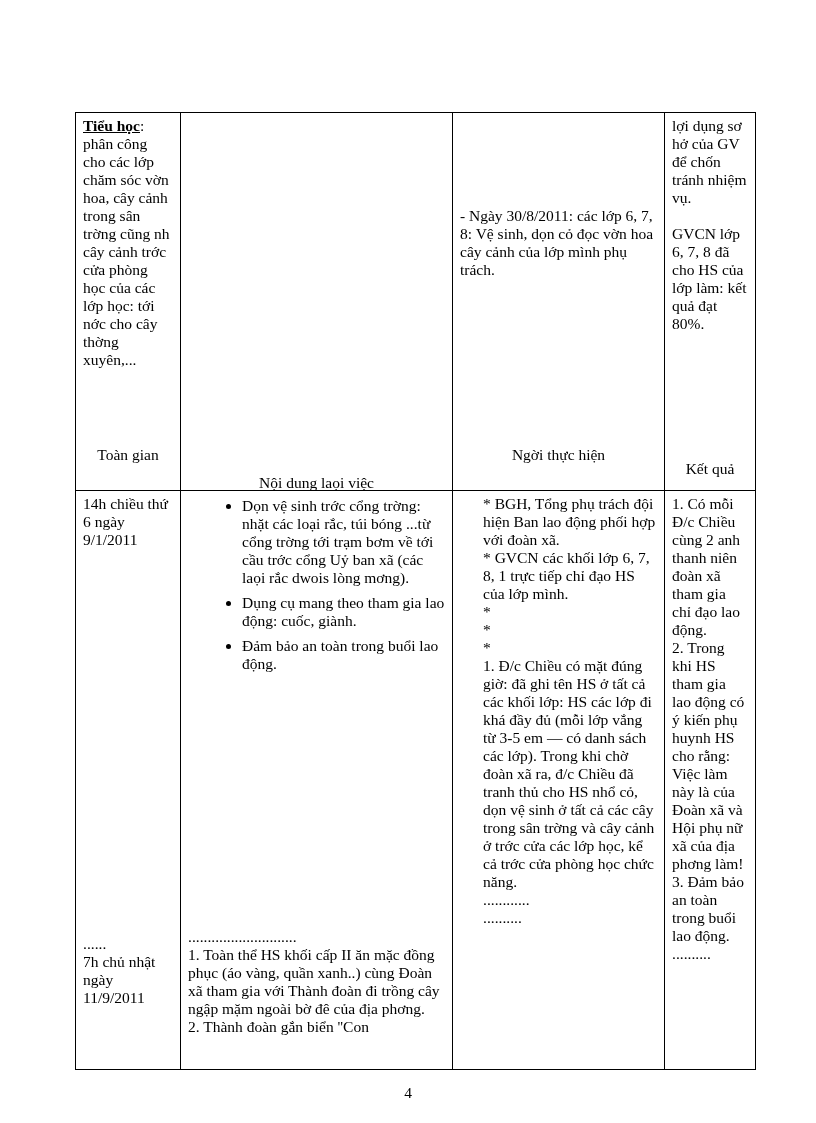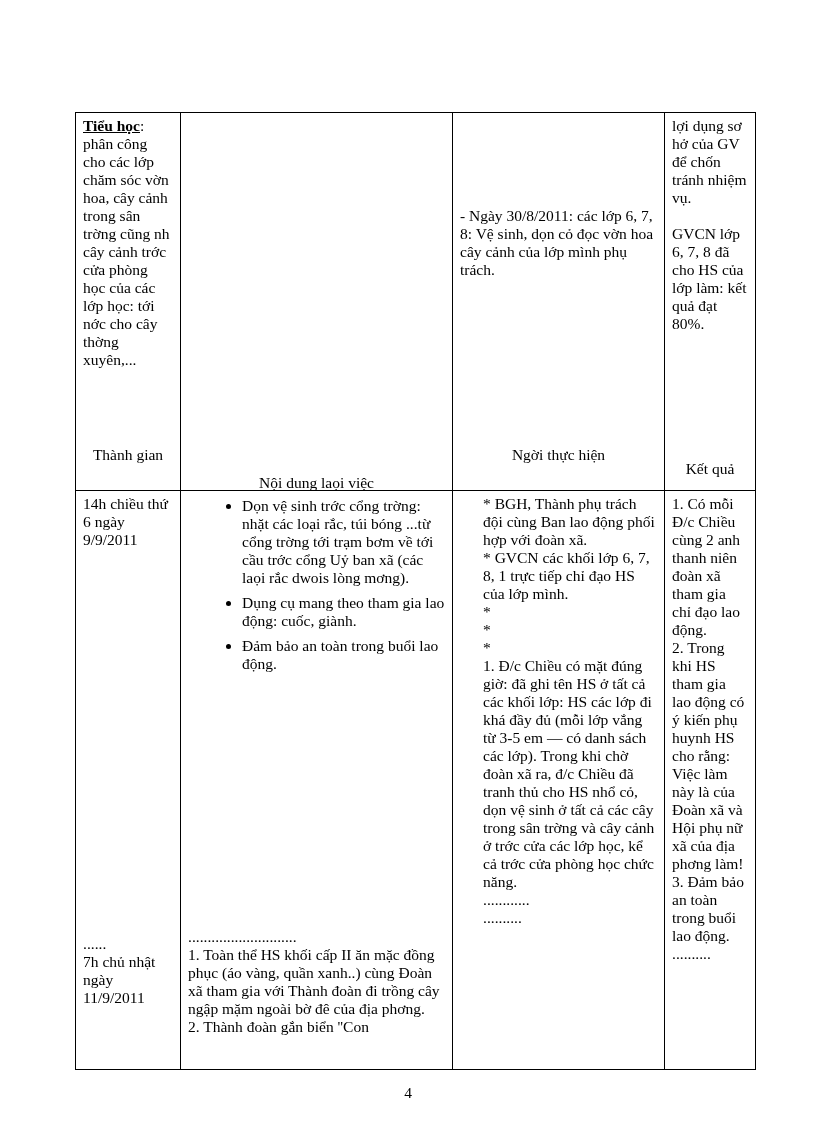--- a/index.html
+++ b/index.html
@@ -73,21 +73,21 @@
       <col style="width:272px">
       <col style="width:212px">
       <col style="width:91px">
     </colgroup>
     <tbody>
       <tr class="row-top">
 
         <td>
           <div class="cell">
             <div class="para"><span class="b-u">Tiểu học</span><span>: phân công cho các lớp chăm sóc vờn hoa, cây cảnh trong sân trờng cũng nh cây cảnh trớc cửa phòng học của các lớp học: tới nớc cho cây thờng xuyên,...</span></div>
-            <div class="hdr-label mb-30">Thành gian</div>
+            <div class="hdr-label mb-30">Toàn gian</div>
           </div>
         </td>
 
         <td>
           <div class="cell">
             <div class="hdr-label mb-2">Nội dung laọi việc</div>
           </div>
         </td>
 
         <td>
@@ -103,21 +103,21 @@
             <div class="para gap-top">GVCN lớp 6, 7, 8 đã cho HS của lớp làm: kết quả đạt 80%.</div>
             <div class="hdr-label mb-16">Kết quả</div>
           </div>
         </td>
 
       </tr>
       <tr class="row-main">
 
         <td>
           <div class="cell">
-            <div class="para">14h chiều thứ 6 ngày 9/9/2011</div>
+            <div class="para">14h chiều thứ 6 ngày 9/1/2011</div>
             <div class="block-lower-col1">
               <div class="para">......</div>
               <div class="para">7h chủ nhật ngày 11/9/2011</div>
             </div>
           </div>
         </td>
 
         <td>
           <div class="cell">
             <ul class="bullets">
@@ -128,21 +128,21 @@
             <div class="block-lower-col2">
               <div class="para">............................</div>
               <div class="para">1. Toàn thể HS khối cấp II ăn mặc đồng phục (áo vàng, quần xanh..) cùng Đoàn xã tham gia với Thành đoàn đi trồng cây ngập mặm ngoài bờ đê của địa phơng.</div>
               <div class="para">2. Thành đoàn gắn biển ''Con</div>
             </div>
           </div>
         </td>
 
         <td>
           <div class="cell cell-indent">
-            <div class="para">* BGH, Thành phụ trách đội cùng Ban lao động phối hợp với đoàn xã.</div>
+            <div class="para">* BGH, Tổng phụ trách đội hiện Ban lao động phối hợp với đoàn xã.</div>
             <div class="para">* GVCN các khối lớp 6, 7, 8, 1 trực tiếp chỉ đạo HS của lớp mình.</div>
             <div class="para">*</div>
             <div class="para">*</div>
             <div class="para">*</div>
             <div class="para">1. Đ/c Chiều có mặt đúng giờ: đã ghi tên HS ở tất cả các khối lớp: HS các lớp đi khá đầy đủ (mỗi lớp vắng từ 3-5 em — có danh sách các lớp). Trong khi chờ đoàn xã ra, đ/c Chiều đã tranh thủ cho HS nhổ cỏ, dọn vệ sinh ở tất cả các cây trong sân trờng và cây cảnh ở trớc cửa các lớp học, kể cả trớc cửa phòng học chức năng.</div>
             <div class="para">............</div>
             <div class="para">..........</div>
           </div>
         </td>
 

